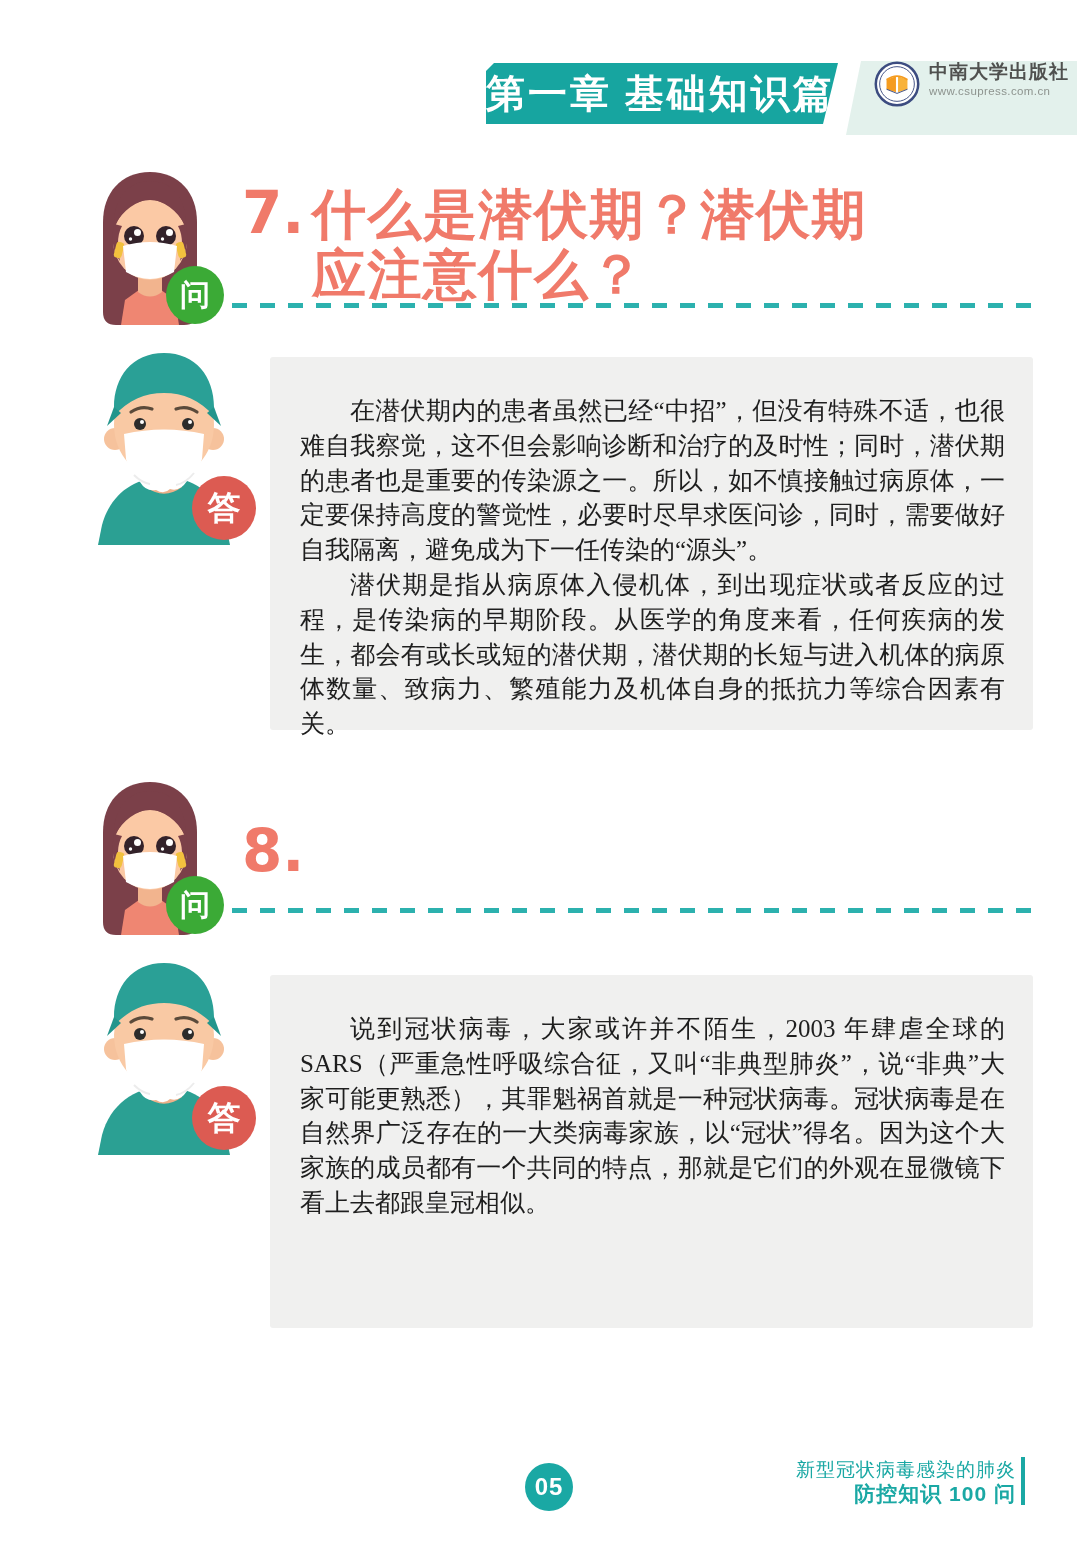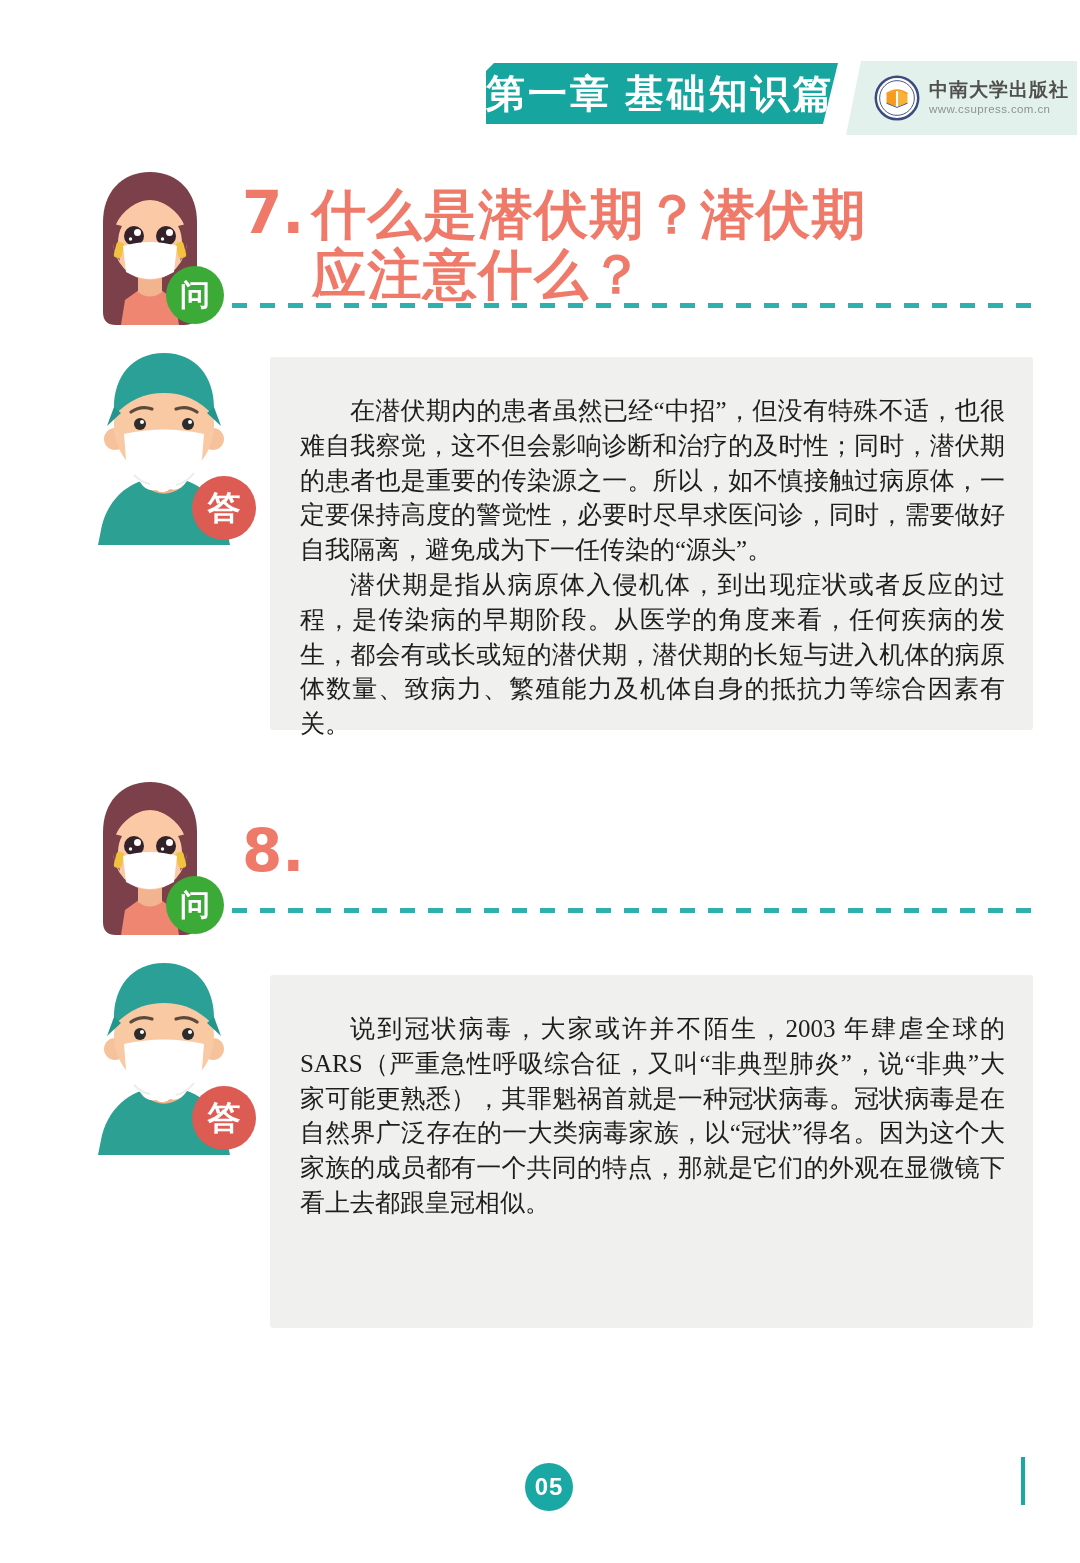--- a/index.html
+++ b/index.html
@@ -15,21 +15,21 @@
     display:flex;align-items:center;justify-content:flex-start;
   }
   .chapter-banner span{
     font-family:"Liberation Serif",serif;font-weight:bold;color:#ffffff;
     font-size:39px;letter-spacing:3px;white-space:nowrap;
   }
   .logo-area{
     position:absolute;left:846px;top:61px;width:231px;height:74px;
     background:#e3f1ec;
     clip-path:polygon(15px 0,100% 0,100% 100%,0 100%);
-    display:flex;align-items:center;gap:9px;
+    display:flex;align-items:flex-start;gap:9px;
     padding-left:28px;box-sizing:border-box;
   }
   .logo-seal{width:46px;height:46px;flex:0 0 auto;}
   .logo-text{display:flex;flex-direction:column;line-height:1.15;}
   .logo-text .name{
     font-family:"Liberation Serif",serif;font-weight:bold;font-size:19px;
     color:#50514f;letter-spacing:1px;white-space:nowrap;
   }
   .logo-text .url{font-size:11.5px;color:#8d938e;letter-spacing:.4px;margin-top:2px;}
   
@@ -204,15 +204,19 @@
   <div class="badge badge-a" style="left:192px;top:1086px;">
     <span>答</span>
   </div>
   <div class="answer-box box2">
     <p>说到冠状病毒，大家或许并不陌生，2003 年肆虐全球的 SARS（严重急性呼吸综合征，又叫“非典型肺炎”，说“非典”大家可能更熟悉），其罪魁祸首就是一种冠状病毒。冠状病毒是在自然界广泛存在的一大类病毒家族，以“冠状”得名。因为这个大家族的成员都有一个共同的特点，那就是它们的外观在显微镜下看上去都跟皇冠相似。</p>
   </div>
 
   <div class="page-circle">
     <span>05</span>
   </div>
+  <div class="footer-book">
+    <div class="l1">新型冠状病毒感染的肺炎</div>
+    <div class="l2">防控知识 100 问</div>
+  </div>
   <div class="footer-bar"></div>
 
 </div>
 
 </body></html>

